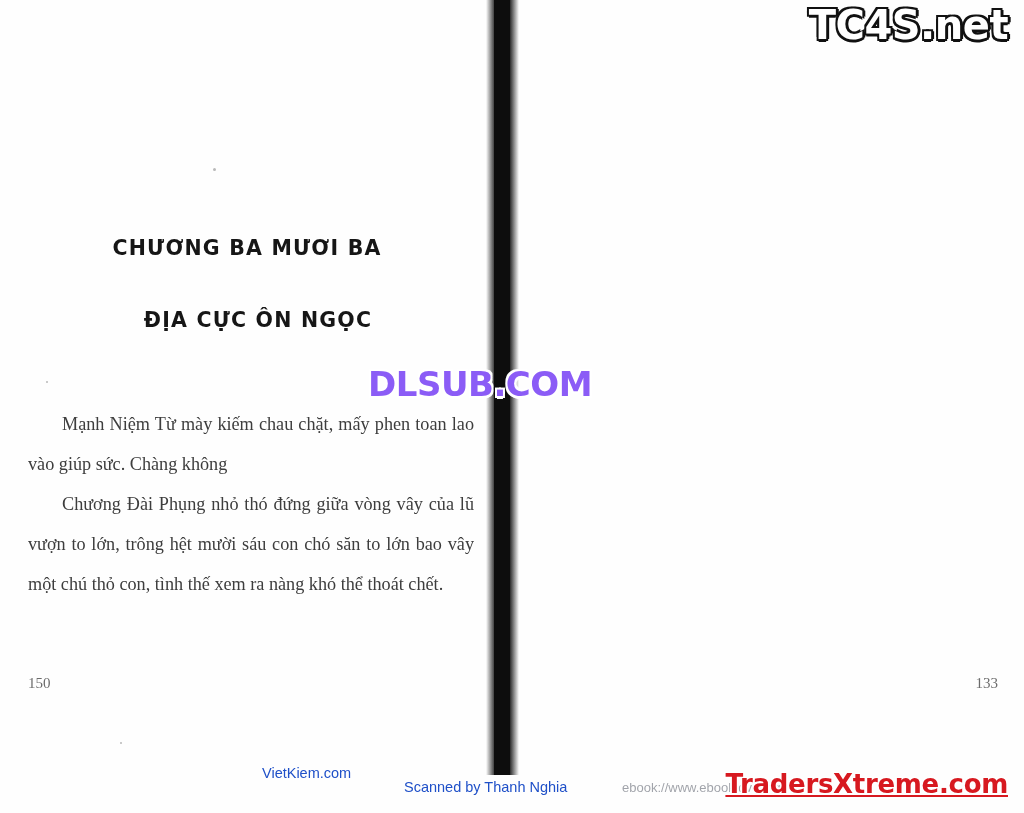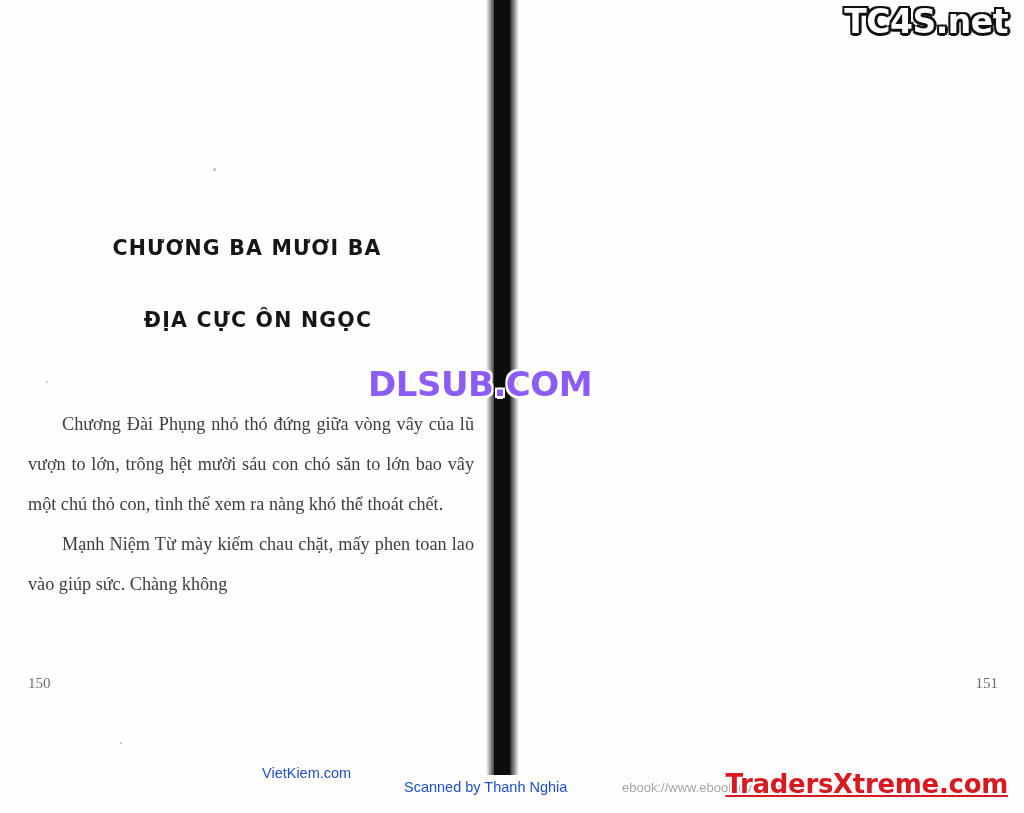--- a/index.html
+++ b/index.html
@@ -134,21 +134,21 @@
   
   .wm {
     position: absolute;
     font-family: "DejaVu Sans", sans-serif;
     font-weight: bold;
     white-space: nowrap;
   }
   #wm-tc4s {
     top: 2px;
     right: 16px;
-    font-size: 33px;
+    font-size: 40px;
     color: #ffffff;
     text-shadow:
       -2px -2px 0 #111, 2px -2px 0 #111,
       -2px  2px 0 #111, 2px  2px 0 #111,
        0px  3px 0 #111, 3px 0px 0 #111;
     letter-spacing: -0.5px;
   }
   #wm-dlsub {
     top: 364px;
     left: 368px;
@@ -184,34 +184,34 @@
 
 <div id="page">
 
   <div class="page-col left-col">
 
     <div class="chapter-head" id="chapter-number">CHƯƠNG BA MƯƠI BA</div>
 
     <div class="chapter-head" id="chapter-title">ĐỊA CỰC ÔN NGỌC</div>
 
     <div class="body-text" id="left-body">
+      <p>Mạnh Niệm Từ mày kiếm chau chặt, mấy phen toan lao vào giúp sức. Chàng không</p>
       <p>Chương Đài Phụng nhỏ thó đứng giữa vòng vây của lũ vượn to lớn, trông hệt mười sáu con chó săn to lớn bao vây một chú thỏ con, tình thế xem ra nàng khó thể thoát chết.</p>
-      <p>Mạnh Niệm Từ mày kiếm chau chặt, mấy phen toan lao vào giúp sức. Chàng không</p>
     </div>
 
     <div class="page-num" id="page-num-left">150</div>
   </div>
 
   <div class="spine-soft-left"></div>
   <div class="spine"></div>
   <div class="spine-soft-right"></div>
 
   <div class="page-col right-col">
 
-    <div class="page-num" id="page-num-right">151</div>
+    <div class="page-num" id="page-num-right">133</div>
   </div>
 
   <div class="footer">
     <span id="footer-vietkiem">VietKiem.com</span>
     <span id="footer-scanned">Scanned by Thanh Nghia</span>
     <span id="footer-url">ebook://www.ebook.dvdong</span>
   </div>
 
   <div class="wm" id="wm-tc4s">TC4S.net</div>
 

